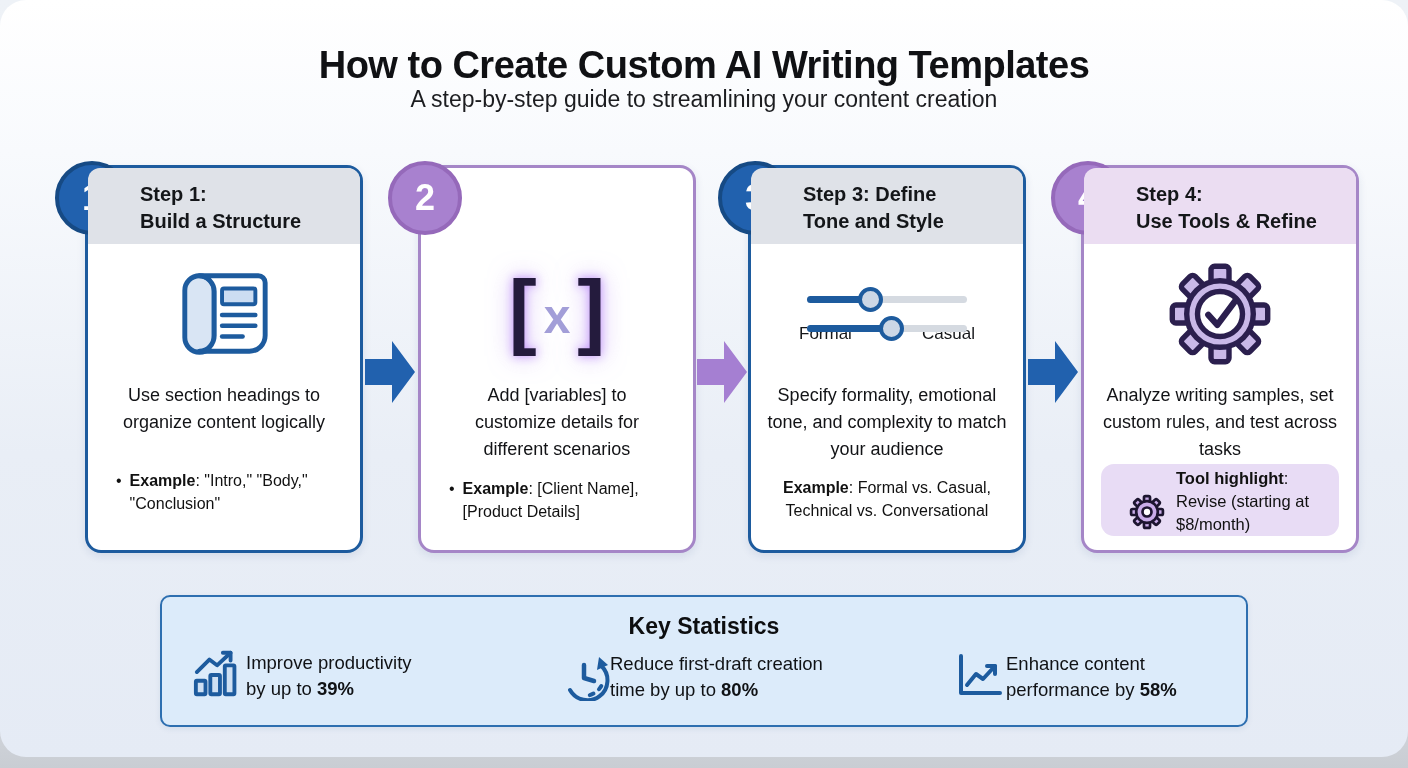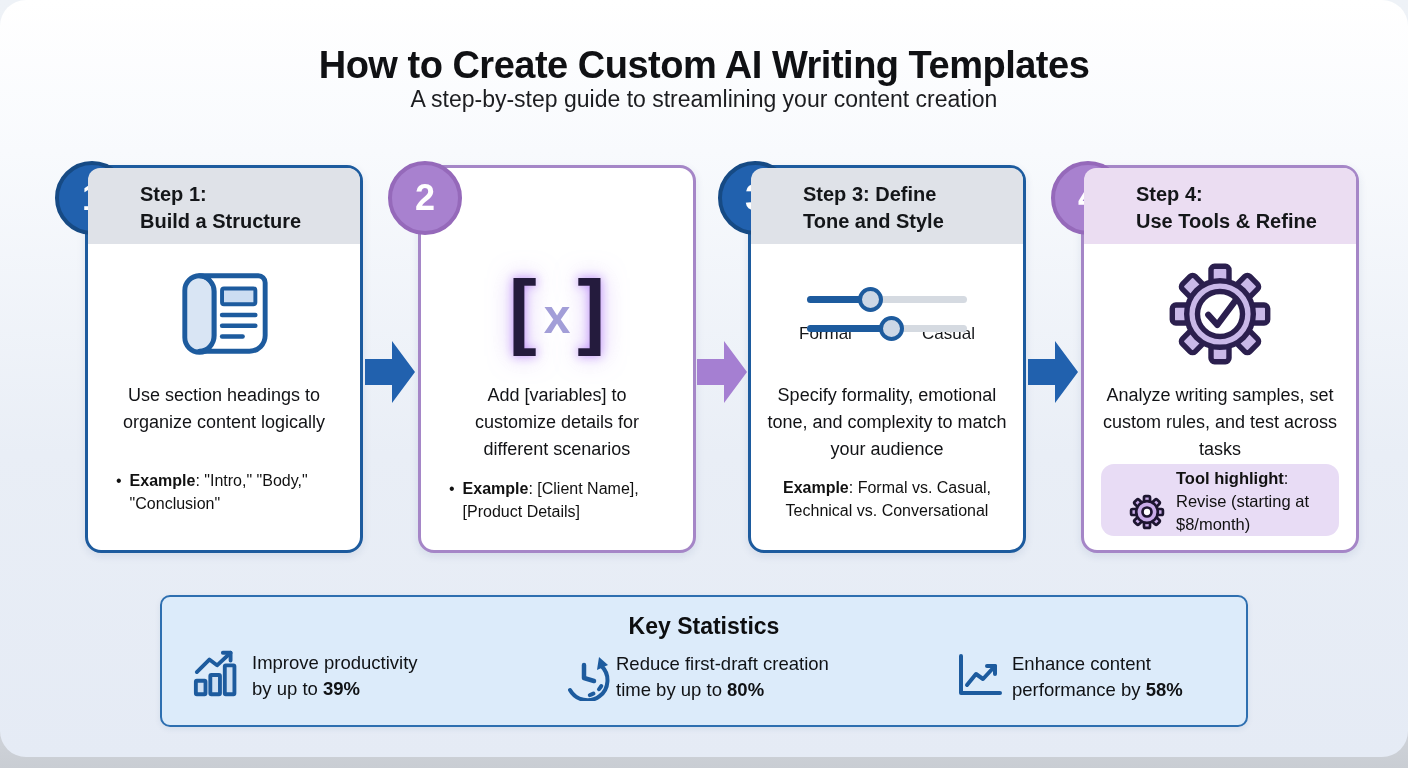--- a/index.html
+++ b/index.html
@@ -69,21 +69,21 @@
 
   
   .arrow { position:absolute; top:337px; width:50px; height:70px; }
 
   
   .stats-box { position:absolute; left:160px; top:595px; width:1088px; height:132px;
     background:#dcebfa; border:2px solid #2e6fb0; border-radius:10px;
     box-shadow:0 2px 6px rgba(30,60,120,.08); }
   .stats-title { position:absolute; top:16px; left:0; right:0; text-align:center;
     font-size:23px; font-weight:bold; color:#0d0e10; }
-  .stat { position:absolute; top:52px; display:flex; align-items:center; gap:6px; }
+  .stat { position:absolute; top:52px; display:flex; align-items:center; gap:0; }
   .stat-text { font-size:18.5px; line-height:26px; color:#101215; }
 </style>
 </head>
 <body>
 
 <div class="panel">
 
   <div class="page-title">How to Create Custom AI Writing Templates</div>
   <div class="page-subtitle">A step-by-step guide to streamlining your content creation</div>
 

